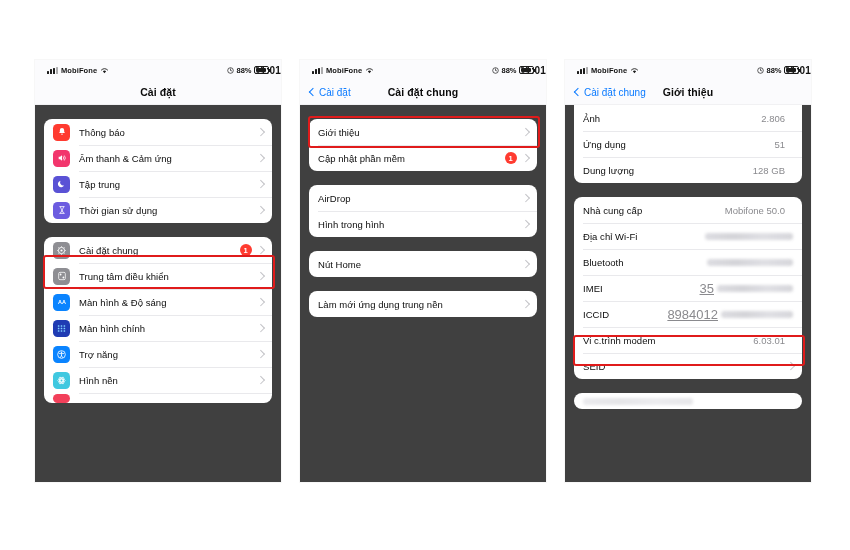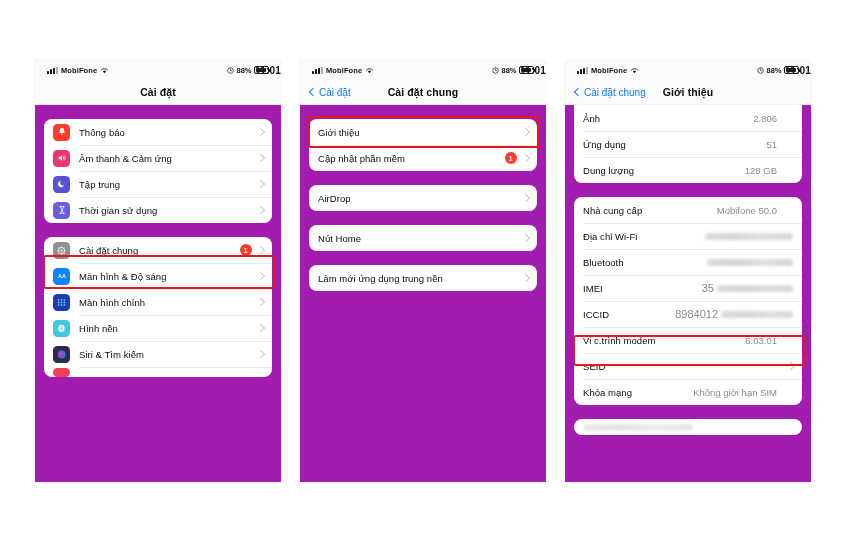--- a/index.html
+++ b/index.html
@@ -80,21 +80,21 @@
     position:relative;
   }
   .chev-left{
     width:5px;height:5px;border-left:1.6px solid #0a7aff;border-bottom:1.6px solid #0a7aff;
     transform:rotate(45deg);display:inline-block;margin-right:1px;
   }
   .nav-title.with-back{ text-align:center; }
 
   
   .screen{
-    height:378px;background:#a21caf;
+    height:378px;background:#404040;
     padding:0 9px;box-sizing:border-box;
     position:relative;
   }
   .gap-m{height:14px;}
 
   .card{
     background:#ffffff;border-radius:8px;overflow:hidden;
   }
   .row{
     display:flex;align-items:center;
@@ -114,21 +114,21 @@
     display:flex;align-items:center;justify-content:center;
     color:#fff;
   }
   .row-icon svg{display:block;}
   .row-label{
     font-size:9.5px;color:#0c0c0c;letter-spacing:.05px;
     white-space:nowrap;
   }
   .row-spacer{flex:1;}
   .row-value{
-    font-size:9.5px;color:#8a8a8e;margin-right:16px;white-space:nowrap;
+    font-size:9.5px;color:#8a8a8e;margin-right:8px;white-space:nowrap;
   }
   .chev{
     width:4.5px;height:4.5px;
     border-top:1.3px solid #c2c2c6;border-right:1.3px solid #c2c2c6;
     transform:rotate(45deg);
     margin-left:7px;flex:none;
   }
   .badge{
     width:12px;height:12px;border-radius:50%;
     background:#ff3b30;color:#fff;
@@ -139,21 +139,21 @@
   .badge + .chev{margin-left:6px;}
 
   
   .blurval{
     height:7px;border-radius:3px;
     background:linear-gradient(90deg,#d9d9de,#cfcfd4,#dcdce1,#d2d2d7);
     filter:blur(1.6px);
     opacity:.9;
   }
   .blur-mix{display:flex;align-items:center;gap:3px;justify-content:flex-end;}
-  .blur-mix .pre{font-size:11px;color:#8a8a8e;}
+  .blur-mix .pre{font-size:13px;color:#8a8a8e;text-decoration:underline;}
   .blur-mix .blurval{flex:none;}
 
   
   .hl{
     position:absolute;
     border:2.6px solid #e01b1b;
     border-radius:3px;
     pointer-events:none;
     z-index:30;
   }
@@ -255,20 +255,32 @@
                 <circle cx="6" cy="6" r="3.4" fill="none" stroke="#fff" stroke-width="1"></circle>
                 <circle cx="6" cy="6" r="1.2" fill="#fff"></circle>
                 <g stroke="#fff" stroke-width="0.9">
                   <path d="M6 1.4v1M6 9.6v1M1.4 6h1M9.6 6h1M2.7 2.7l.7.7M8.6 8.6l.7.7M9.3 2.7l-.7.7M3.4 8.6l-.7.7"></path>
                 </g>
               </svg>
           </span>
           <span class="row-label">Cài đặt chung</span>
           <span class="row-spacer"></span>
           <span class="badge">1</span>
+          <span class="chev"></span>
+        </div>
+        <div class="row with-icon">
+          <span class="row-icon" style="background:#8e8e93">
+            <svg width="10" height="10" viewBox="0 0 12 12">
+                <rect x="2" y="1.6" width="8" height="8.8" rx="1.6" fill="none" stroke="#fff" stroke-width="0.9"></rect>
+                <circle cx="4.3" cy="4.2" r="1.1" fill="#fff"></circle>
+                <circle cx="7.7" cy="7.8" r="1.1" fill="#fff"></circle>
+              </svg>
+          </span>
+          <span class="row-label">Trung tâm điều khiển</span>
+          <span class="row-spacer"></span>
           <span class="chev"></span>
         </div>
         <div class="row with-icon">
           <span class="row-icon" style="background:#0a84ff">
             <svg width="12" height="10" viewBox="0 0 14 10">
                 <text x="7" y="7.6" font-size="6.4" fill="#fff" font-family="Liberation Sans, sans-serif" text-anchor="middle" font-weight="bold">AA</text>
               </svg>
           </span>
           <span class="row-label">Màn hình &amp; Độ sáng</span>
           <span class="row-spacer"></span>
@@ -288,48 +300,43 @@
                   <rect x="5.15" y="7.9" width="1.7" height="1.7" rx="0.4"></rect>
                   <rect x="8.3" y="7.9" width="1.7" height="1.7" rx="0.4"></rect>
                 </g>
               </svg>
           </span>
           <span class="row-label">Màn hình chính</span>
           <span class="row-spacer"></span>
           <span class="chev"></span>
         </div>
         <div class="row with-icon">
+          <span class="row-icon" style="background:#0a84ff">
+            <svg width="11" height="11" viewBox="0 0 12 12">
+                <circle cx="6" cy="6" r="4.2" fill="none" stroke="#fff" stroke-width="0.9"></circle>
+                <circle cx="6" cy="3.6" r="0.8" fill="#fff"></circle>
+                <path d="M3.6 5h4.8M6 5v2.2M6 7.2l-1.2 2M6 7.2l1.2 2" stroke="#fff" stroke-width="0.85" fill="none" stroke-linecap="round"></path>
+              </svg>
+          </span>
+          <span class="row-label">Trợ năng</span>
+          <span class="row-spacer"></span>
+          <span class="chev"></span>
+        </div>
+        <div class="row with-icon">
           <span class="row-icon" style="background:#3fc8e0">
             <svg width="11" height="11" viewBox="0 0 12 12">
                 <g stroke="#fff" stroke-width="0.8" fill="none">
                   <circle cx="6" cy="6" r="1.5"></circle>
                   <ellipse cx="6" cy="6" rx="4" ry="1.8"></ellipse>
                   <ellipse cx="6" cy="6" rx="4" ry="1.8" transform="rotate(60 6 6)"></ellipse>
                   <ellipse cx="6" cy="6" rx="4" ry="1.8" transform="rotate(120 6 6)"></ellipse>
                 </g>
               </svg>
           </span>
           <span class="row-label">Hình nền</span>
-          <span class="row-spacer"></span>
-          <span class="chev"></span>
-        </div>
-        <div class="row with-icon">
-          <span class="row-icon" style="background:#2b2b46">
-            <svg width="13" height="13" viewBox="0 0 12 12">
-                <defs>
-                  <radialGradient id="sg" cx="45%" cy="45%">
-                    <stop offset="0%" stop-color="#ff4fa0"></stop>
-                    <stop offset="55%" stop-color="#8a3bd0"></stop>
-                    <stop offset="100%" stop-color="#1b8fe0"></stop>
-                  </radialGradient>
-                </defs>
-                <circle cx="6" cy="6" r="3.6" fill="url(#sg)"></circle>
-              </svg>
-          </span>
-          <span class="row-label">Siri &amp; Tìm kiếm</span>
           <span class="row-spacer"></span>
           <span class="chev"></span>
         </div>
         <div class="row with-icon" style="height:10px;">
           <span class="row-icon" style="background:#f2405a;height:9px;"></span>
         </div>
       </div>
     </div>
 
     <div class="hl" style="left:8px;top:195px;width:228px;height:30px;"></div>
@@ -390,20 +397,25 @@
       </div>
 
       <div class="gap-m"></div>
 
       <div class="card">
         <div class="row">
           <span class="row-label">AirDrop</span>
           <span class="row-spacer"></span>
           <span class="chev"></span>
         </div>
+        <div class="row">
+          <span class="row-label">Hình trong hình</span>
+          <span class="row-spacer"></span>
+          <span class="chev"></span>
+        </div>
       </div>
 
       <div class="gap-m"></div>
 
       <div class="card">
         <div class="row">
           <span class="row-label">Nút Home</span>
           <span class="row-spacer"></span>
           <span class="chev"></span>
         </div>
@@ -519,25 +531,20 @@
         <div class="row">
           <span class="row-label">Vi c.trình modem</span>
           <span class="row-spacer"></span>
           <span class="row-value">6.03.01</span>
         </div>
         <div class="row">
           <span class="row-label">SEID</span>
           <span class="row-spacer"></span>
           <span class="chev"></span>
         </div>
-        <div class="row">
-          <span class="row-label">Khóa mạng</span>
-          <span class="row-spacer"></span>
-          <span class="row-value">Không giới hạn SIM</span>
-        </div>
       </div>
 
       <div class="gap-m"></div>
 
       <div class="card clipped">
         <div class="row" style="height:16px;">
           <span class="blurval" style="width:110px;opacity:.55"></span>
         </div>
       </div>
     </div>

